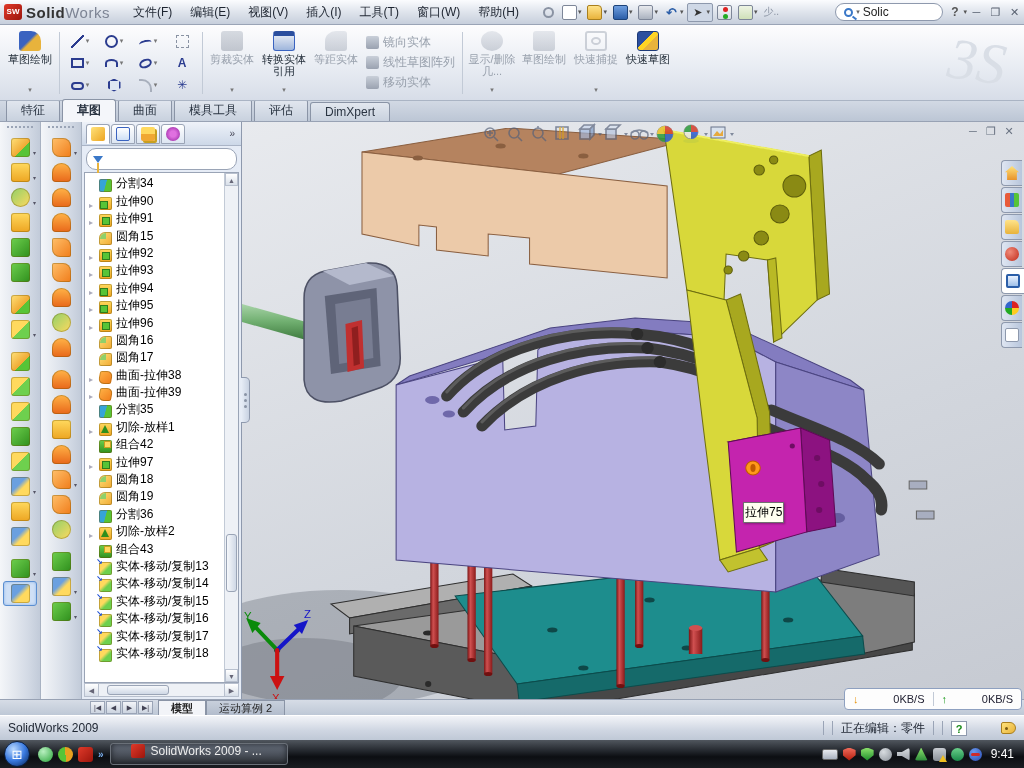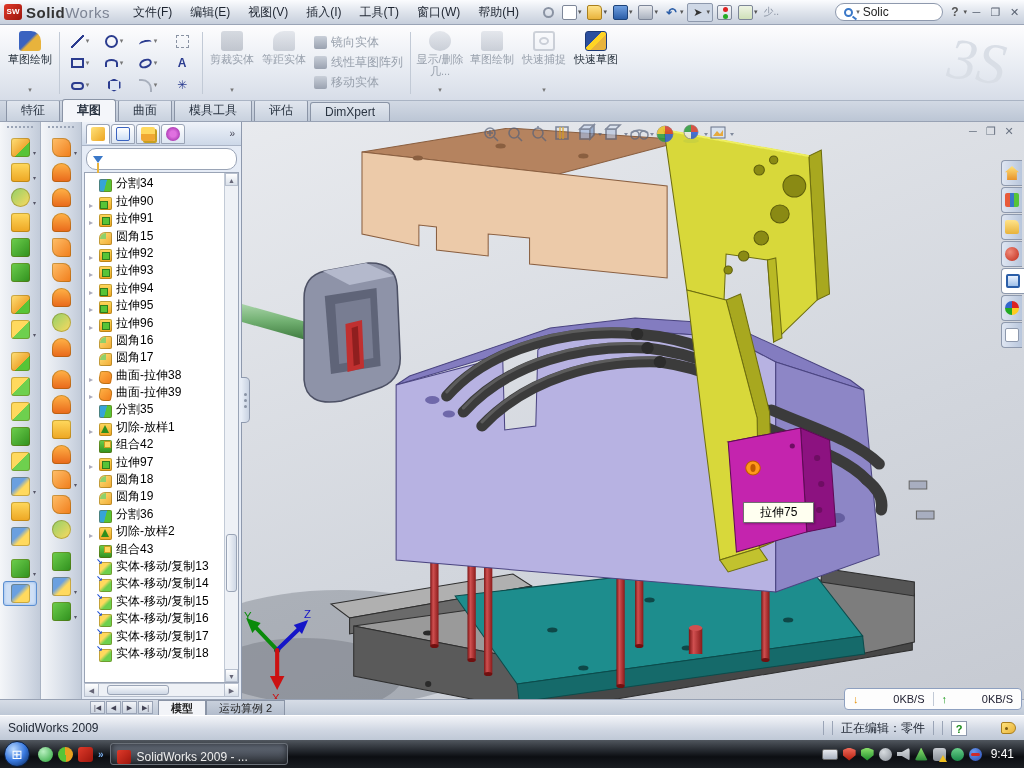--- a/index.html
+++ b/index.html
@@ -156,21 +156,21 @@
   .tpbtn{width:21px;height:26px;background:linear-gradient(90deg,#dfe6f2,#b8c6dc);border:1px solid #8e99ad;border-right:none;border-radius:4px 0 0 4px;margin-bottom:1px;display:flex;align-items:center;justify-content:center}
   .tpbtn.sel{background:#fff;width:23px}
   .tpi{width:14px;height:14px;border-radius:2px}
   .tpi-home{background:linear-gradient(#ffe27a,#e8932a);clip-path:polygon(50% 0,100% 45%,85% 45%,85% 100%,15% 100%,15% 45%,0 45%)}
   .tpi-design-library{background:linear-gradient(90deg,#e85a3a 33%,#3a78c8 33% 66%,#57c437 66%)}
   .tpi-file-explorer{background:linear-gradient(#ffe38a,#e8b33c);border-radius:2px 5px 2px 2px}
   .tpi-search{background:radial-gradient(circle at 35% 35%,#f08a7a,#c02a1a);border-radius:50%}
   .tpi-view-palette{background:linear-gradient(#eaf2ff,#9fc0e8);border:2px solid #2b5ea8}
   .tpi-appearances{background:conic-gradient(#d22 0 25%,#fc2 0 50%,#2a2 0 75%,#36c 0);border-radius:50%}
   .tpi-custom-properties{background:#fff;border:1px solid #8e99ad}
-  .vtooltip{position:absolute;left:501px;top:380px;background:#fffff0;border:1px solid #707070;padding:1px 16px;font-size:12px;color:#000;box-shadow:1px 1px 2px rgba(0,0,0,.3)}
+  .vtooltip{position:absolute;left:501px;top:380px;background:#fffff0;border:1px solid #707070;padding:1px 1px;font-size:12px;color:#000;box-shadow:1px 1px 2px rgba(0,0,0,.3)}
 
   
   .bottomtabs{height:16px;background:linear-gradient(#d6dce6,#bec8d6);display:flex;align-items:center;border-top:1px solid #98a2b4}
   .bt-spacer{width:90px}
   .btnav{width:15px;height:13px;background:linear-gradient(#f2f4f8,#ccd4e0);border:1px solid #9aa4b6;font-size:7px;color:#445;text-align:center;line-height:12px;margin-right:1px}
   .btab{padding:0 12px;height:15px;line-height:15px;font-size:11px;color:#222;background:linear-gradient(#c8d0dc,#b2bccc);border:1px solid #8a94a6;border-bottom:none}
   .btab.active{background:#f2f4f8;font-weight:bold}
   .statusbar{height:25px;background:linear-gradient(#f2f4f8,#cfd6e2 60%,#bfc8d6);border-top:1px solid #fff;display:flex;align-items:center;padding:0 8px;color:#1d2430}
   .sb-right{margin-left:auto;display:flex;align-items:center;gap:8px}
   .sb-sep{width:1px;height:14px;background:#9aa4b6}
@@ -184,21 +184,21 @@
   .net-up{color:#1a9a1a;font-weight:bold}
 
   
   .taskbar{height:28px;background:linear-gradient(#50565e,#22262c 40%,#0c0e12 60%,#1a1d22);display:flex;align-items:center;padding:0 4px;position:relative}
   .orb{width:26px;height:26px;border-radius:50%;background:radial-gradient(circle at 35% 30%,#b8d8ff,#3a7ae0 50%,#123a7a 85%);border:1px solid #0a1f42;display:flex;align-items:center;justify-content:center;color:#fff;font-size:13px;margin-right:8px}
   .qicon{width:15px;height:15px;border-radius:3px;margin-right:5px}
   .q-messenger{background:radial-gradient(circle at 35% 30%,#b8f0c0,#2aa43a);border-radius:50%}
   .q-media{background:conic-gradient(#e8a020 0 50%,#57c437 0);border-radius:50%}
   .q-solidworks{background:linear-gradient(135deg,#e03a2a,#9c150c)}
   .q-expand{color:#7ab0f0;font-size:10px;font-weight:bold;margin-right:6px}
-  .tbtn{width:178px;height:22px;background:linear-gradient(#4a505a,#23262c);border:1px solid #6a7078;border-radius:3px;display:flex;align-items:flex-end;padding:0 6px;color:#eee;margin-right:6px;white-space:nowrap;overflow:hidden}
+  .tbtn{width:178px;height:22px;background:linear-gradient(#4a505a,#23262c);border:1px solid #6a7078;border-radius:3px;display:flex;align-items:flex-start;padding:0 20px;color:#eee;margin-right:6px;white-space:nowrap;overflow:hidden}
   .tbtn.active{background:linear-gradient(#6a7280,#2e3238);box-shadow:inset 0 0 6px #1a1d22}
   .tbtn .ticon{width:14px;height:14px;border-radius:2px;margin-right:6px;flex:0 0 14px}
   .ticon-sw{background:linear-gradient(135deg,#e03a2a,#9c150c)}
   .ticon-paint{background:conic-gradient(#e8d02a 0 33%,#c03a9a 0 66%,#8a6a3a 0);border-radius:50% 50% 4px 4px}
   .tray{margin-left:auto;display:flex;align-items:center;gap:5px;padding-right:6px}
   .kbd{width:16px;height:11px;background:linear-gradient(#e8eaee,#aab2bf);border-radius:2px;border:1px solid #666}
   .trayicon{width:13px;height:13px;border-radius:3px}
   .tr-antivirus{background:linear-gradient(#f06a5a,#b01a0a);clip-path:polygon(50% 0,100% 20%,100% 60%,50% 100%,0 60%,0 20%)}
   .tr-guard{background:linear-gradient(#8ae06a,#1a8a2a);clip-path:polygon(50% 0,100% 20%,100% 60%,50% 100%,0 60%,0 20%)}
   .tr-update{background:radial-gradient(circle at 35% 30%,#d8dce0,#8a9098);border-radius:50%}
@@ -330,20 +330,25 @@
       </div>
       <div class="ebtn">
         <i class="ei ei-point">✳</i>
       </div>
     </div>
   <div class="rsep"></div>
   <div class="rgroup" id="rib-mid">
       <div class="rbtn off">
         <i class="bicon b-trim-entities"></i>
         <span class="lab">剪裁实体</span>
+        <i class="ddv">▾</i>
+      </div>
+      <div class="rbtn">
+        <i class="bicon b-convert-entities"></i>
+        <span class="lab">转换实体引用</span>
         <i class="ddv">▾</i>
       </div>
       <div class="rbtn off">
         <i class="bicon b-offset-entities"></i>
         <span class="lab">等距实体</span>
       </div>
     </div>
   <div class="stackcol" id="rib-stack">
       <div class="sbtn">
         <i class="sicon"></i>

